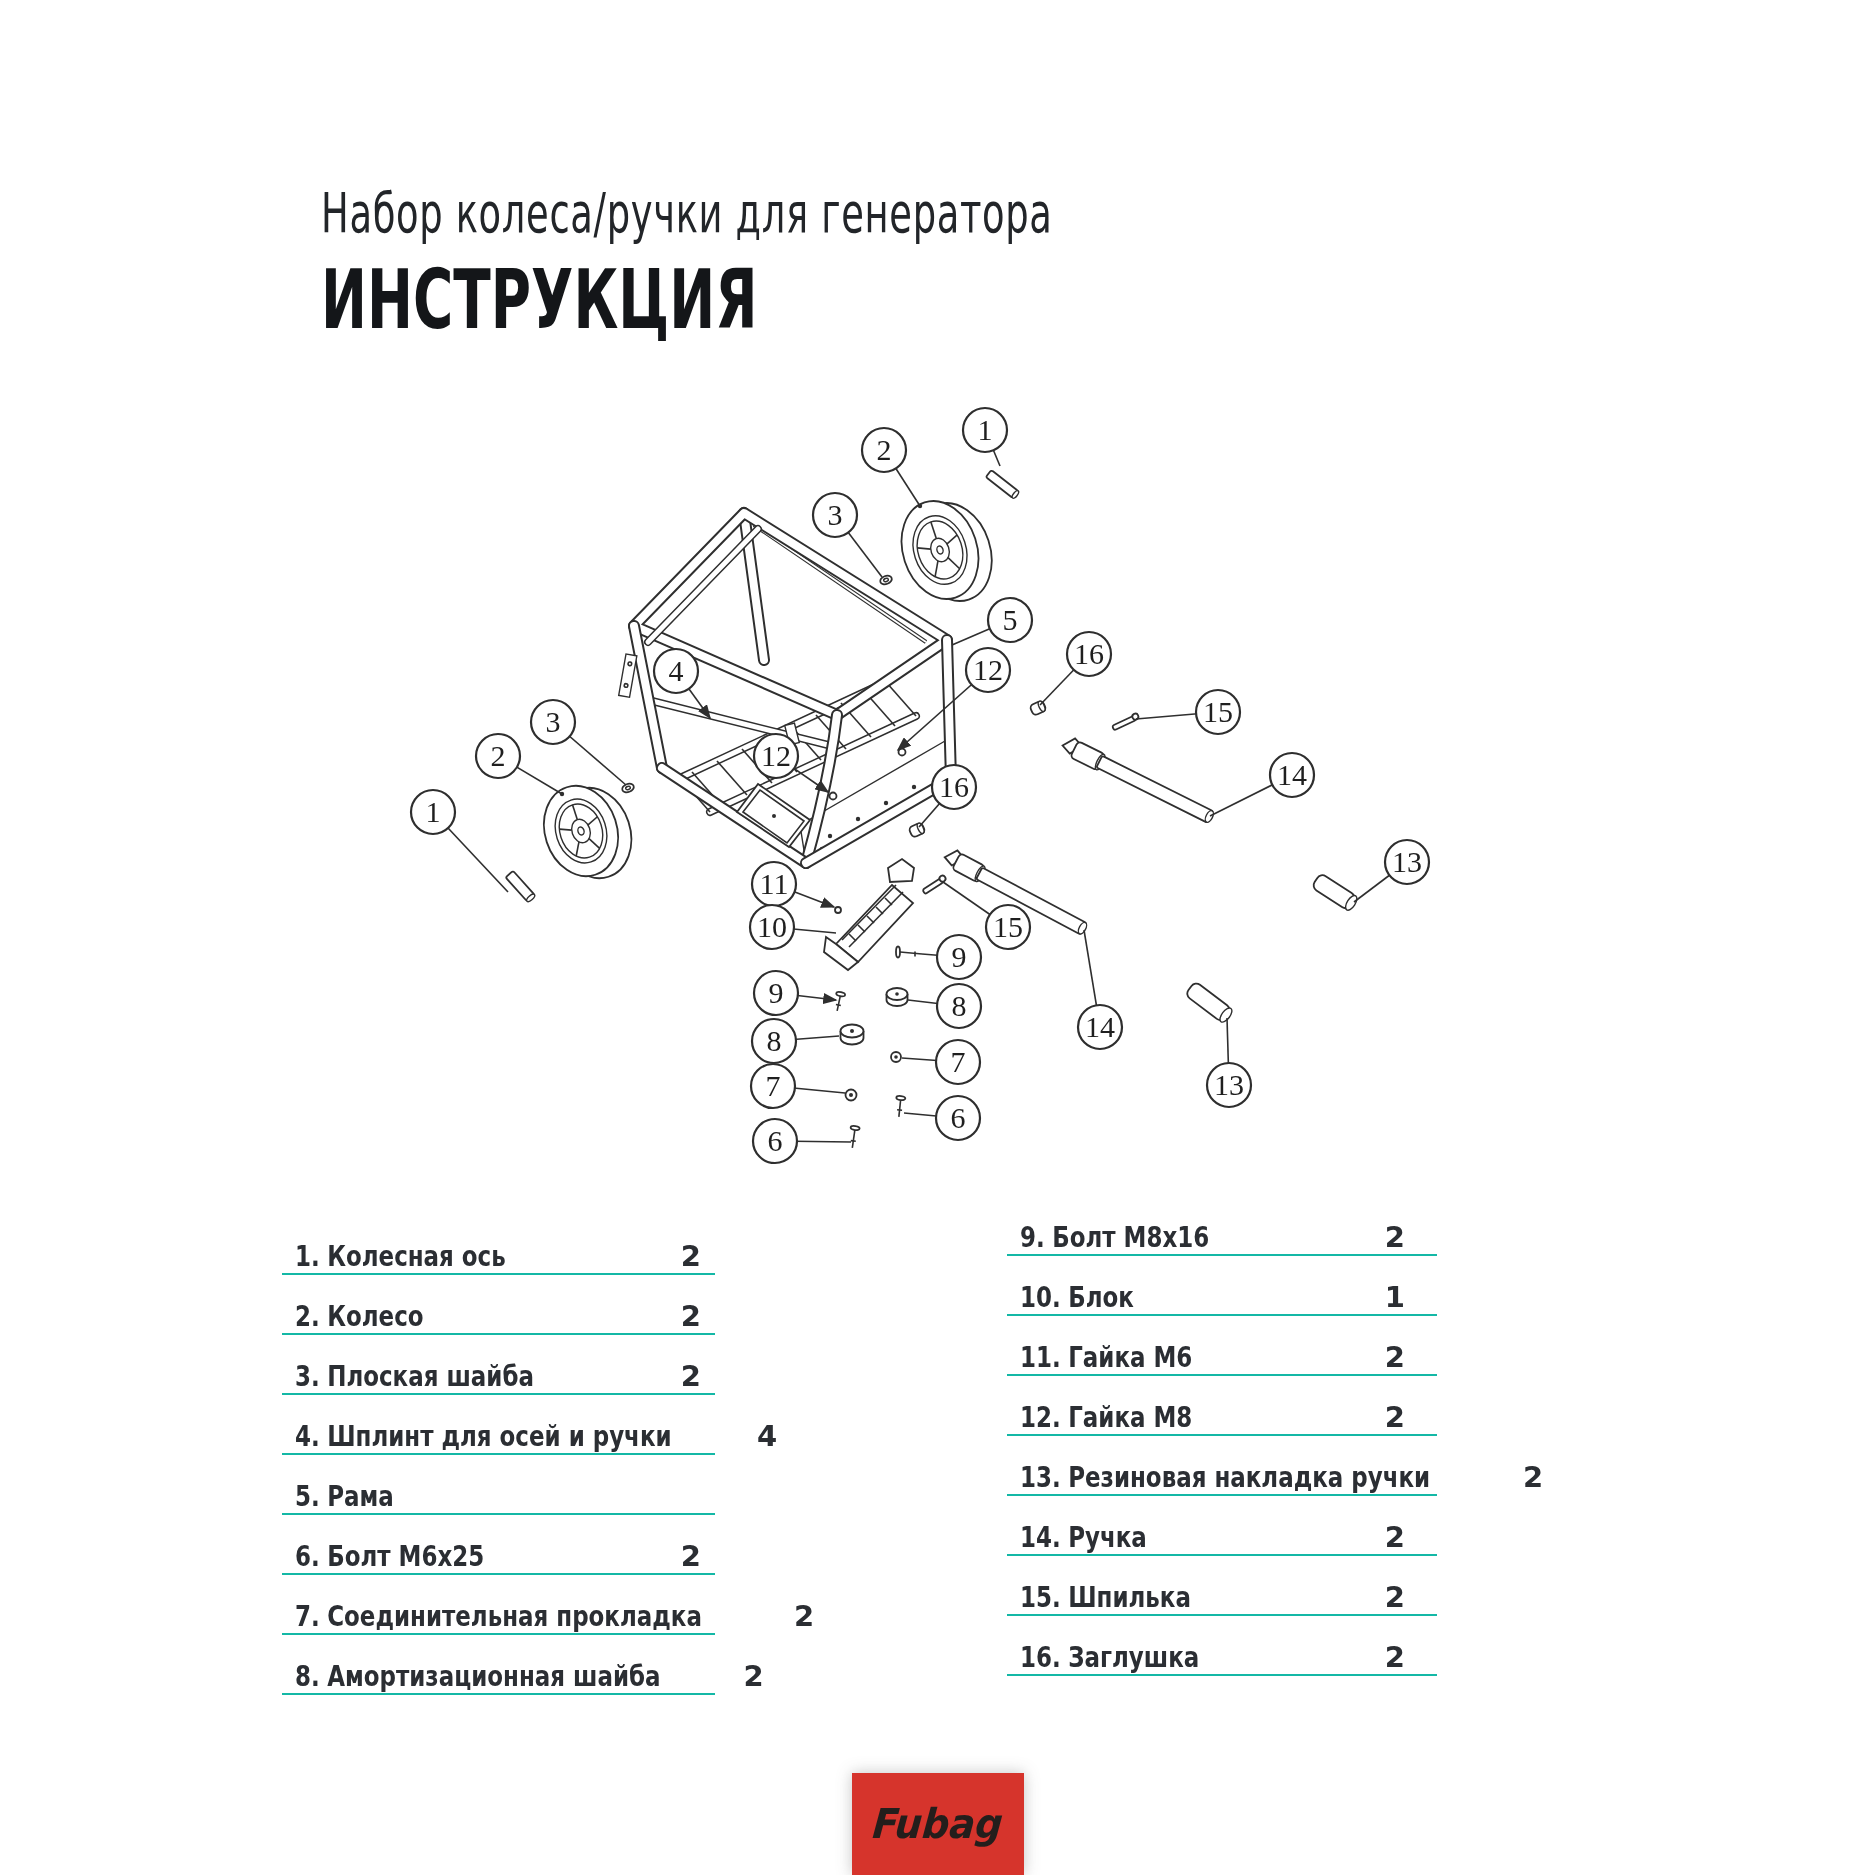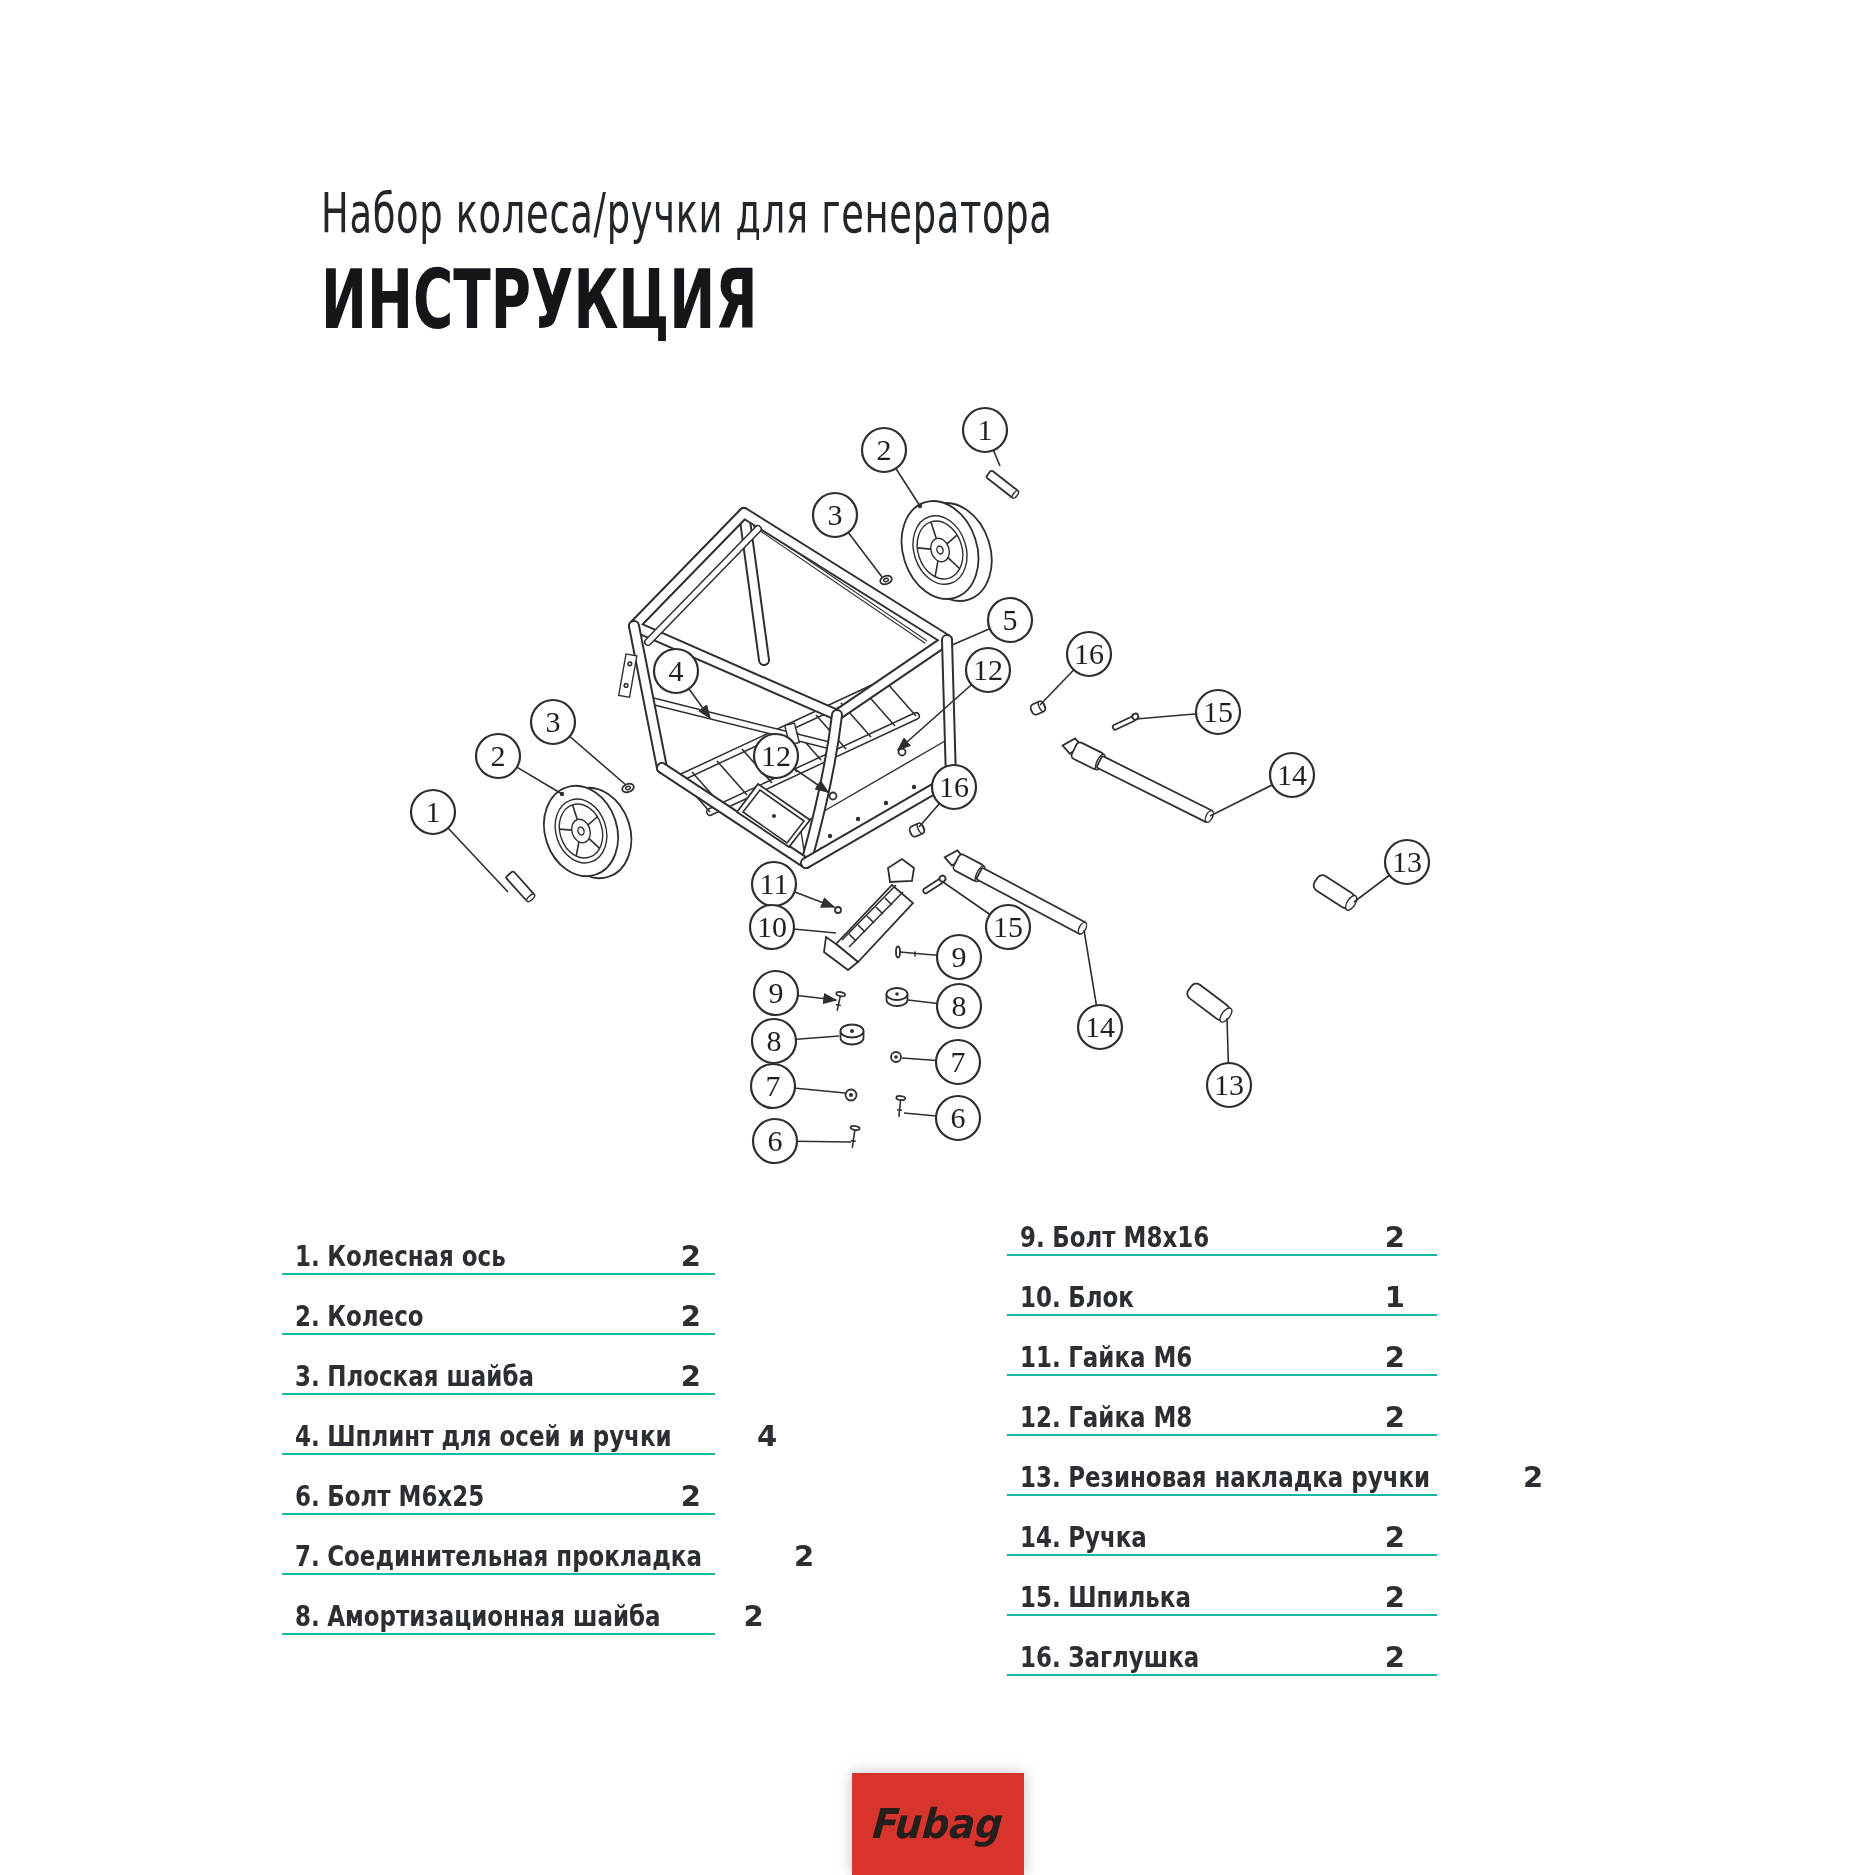--- a/index.html
+++ b/index.html
@@ -454,20 +454,24 @@
   </div>
   <div class="prow">
     <span class="plabel"><span class="pnum">3.</span><span>Плоская шайба</span></span>
     <span class="pqty">2</span>
   </div>
   <div class="prow">
     <span class="plabel"><span class="pnum">4.</span><span>Шплинт для осей и ручки</span></span>
     <span class="pqty">4</span>
   </div>
   <div class="prow">
+    <span class="plabel"><span class="pnum">5.</span><span>Рама</span></span>
+    <span class="pqty"></span>
+  </div>
+  <div class="prow">
     <span class="plabel"><span class="pnum">6.</span><span>Болт M6x25</span></span>
     <span class="pqty">2</span>
   </div>
   <div class="prow">
     <span class="plabel"><span class="pnum">7.</span><span>Соединительная прокладка</span></span>
     <span class="pqty">2</span>
   </div>
   <div class="prow">
     <span class="plabel"><span class="pnum">8.</span><span>Амортизационная шайба</span></span>
     <span class="pqty">2</span>

